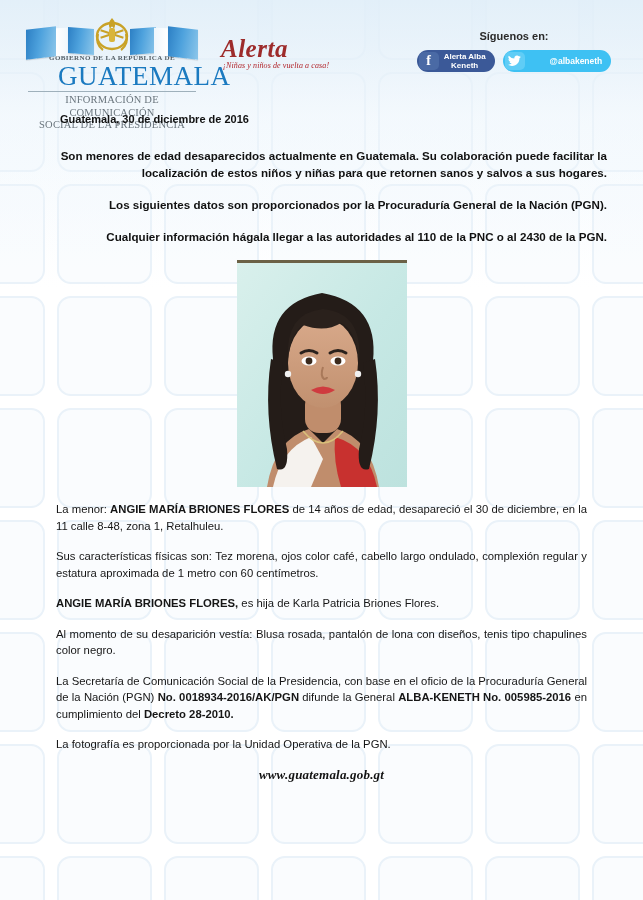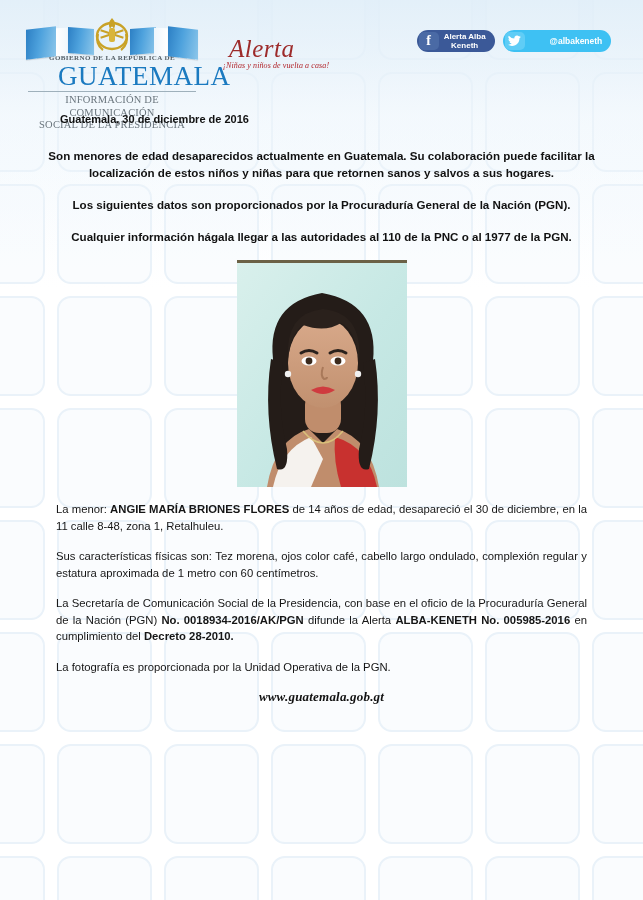--- a/index.html
+++ b/index.html
@@ -88,22 +88,22 @@
     font-family:"Liberation Serif", serif;
     font-size:10.5px; line-height:12.5px; color:#6a757d;
     font-variant:small-caps; letter-spacing:.2px;
   }
 
   
   .ak-logo { position:absolute; left:205px; top:38px; width:142px; text-align:center; }
   .ak-alerta {
     font-family:"Liberation Serif", serif;
     font-style:italic; font-size:25px; line-height:22px;
-    color:#9d2b2b; font-weight:400; letter-spacing:.5px;
-    text-align:left; margin-left:24px;
+    color:#9d2b2b; font-weight:700; letter-spacing:.5px;
+    text-align:left; margin-left:16px;
   }
   .ak-alba {
     font-family:"Liberation Sans", sans-serif;
     font-size:22px; line-height:22px; font-weight:bold;
     color:#b01f25; font-style:italic;
     letter-spacing:-.6px;
     text-shadow:1px 1px 0 #6d0f13;
   }
   .ak-tag {
     font-family:"Liberation Serif", serif;
@@ -145,21 +145,21 @@
 
   
   .titles { text-align:center; margin-top:16px; }
   .t1 { font-size:17px; font-weight:bold; letter-spacing:.2px; color:#111; }
   .t2 { font-size:17px; font-weight:bold; letter-spacing:.2px; color:#111; margin-top:3px; }
 
   
   .intro { margin:17px 36px 0 36px; }
   .intro p {
     font-size:11.6px; font-weight:bold; line-height:17px;
-    color:#111; margin-bottom:15px; text-align:center;
+    color:#111; margin-bottom:15px; text-align:right;
   }
 
   
   .photo-wrap { display:flex; justify-content:center; margin-top:4px; }
   .photo {
     width:170px; height:227px;
     border-top:3px solid #6b6146;
     position:relative; overflow:hidden;
     background:#cfe9e6;
   }
@@ -279,20 +279,21 @@
         <div class="gt-sub">INFORMACIÓN DE COMUNICACIÓN</div>
         <div class="gt-sub">SOCIAL DE LA PRESIDENCIA</div>
       </div>
 
       <div class="ak-logo">
         <div class="ak-alerta">Alerta</div>
         <div class="ak-tag">¡Niñas y niños de vuelta a casa!</div>
       </div>
 
       <div class="social">
+        <div class="social-title">Síguenos en:</div>
         <div class="social-row">
           <div class="sbtn fb">
             <div class="glyph">f</div>
             <div class="lbl">Alerta Alba
 Keneth</div>
           </div>
           <div class="sbtn tw">
             <div class="glyph">
               <svg viewBox="0 0 16 14" width="13" height="12">
                   <path d="M16 1.7a6.3 6.3 0 0 1-1.9.5A3.3 3.3 0 0 0 15.5.4a6.6 6.6 0 0 1-2.1.8A3.3 3.3 0 0 0 7.8 4a9.3 9.3 0 0 1-6.8-3.4 3.3 3.3 0 0 0 1 4.4A3.3 3.3 0 0 1 .5 4.6a3.3 3.3 0 0 0 2.6 3.2 3.3 3.3 0 0 1-1.5.1 3.3 3.3 0 0 0 3 2.3A6.6 6.6 0 0 1 0 11.6 9.3 9.3 0 0 0 5 13c6 0 9.3-5 9.1-9.5A6.7 6.7 0 0 0 16 1.7z" fill="#ffffff"></path>
@@ -303,21 +304,21 @@
         </div>
       </div>
 
       <div class="date-line">Guatemala, 30 de diciembre de 2016</div>
     </div>
 
 
     <div class="intro">
       <p>Son menores de edad desaparecidos actualmente en Guatemala. Su colaboración puede facilitar la localización de estos niños y niñas para que retornen sanos y salvos a sus hogares.</p>
       <p>Los siguientes datos son proporcionados por la Procuraduría General de la Nación (PGN).</p>
-      <p>Cualquier información hágala llegar a las autoridades al 110 de la PNC o al 1977 de la PGN.</p>
+      <p>Cualquier información hágala llegar a las autoridades al 110 de la PNC o al 2430 de la PGN.</p>
     </div>
 
     <div class="photo-wrap">
       <div class="photo">
         <svg viewBox="0 0 170 224" preserveAspectRatio="none">
           <defs>
             <linearGradient id="bgp" x1="0" y1="0" x2="1" y2="1">
               <stop offset="0%" stop-color="#d9f0ec"></stop>
               <stop offset="55%" stop-color="#c6e8e4"></stop>
               <stop offset="100%" stop-color="#bde2de"></stop>
@@ -367,24 +368,28 @@
 
     <div class="body-text">
 
       <p>
         <span>La menor:</span>
         <b>ANGIE MARÍA BRIONES FLORES</b><span> de 14 años de edad, desapareció el 30 de diciembre, en la 11 calle 8-48, zona 1, Retalhuleu.</span>
       </p>
 
       <p>Sus características físicas son: Tez morena, ojos color café, cabello largo ondulado, complexión regular y estatura aproximada de 1 metro con 60 centímetros.</p>
 
-
-
       <p>
-        <span>La Secretaría de Comunicación Social de la Presidencia, con base en el oficio de la Procuraduría General de la Nación (PGN) </span><b>No. 0018934-2016/AK/PGN</b><span> difunde la Alerta </span><b>ALBA-KENETH No. 005985-2016</b><span> en cumplimiento del </span><b>Decreto 28-2010.</b>
+        <b>ANGIE MARÍA BRIONES FLORES,</b><span> es hija de Karla Patricia Briones Flores.</span>
+      </p>
+
+      <p>Al momento de su desaparición vestía: Blusa rosada, pantalón de lona con diseños, tenis tipo chapulines color negro.</p>
+
+      <p>
+        <span>La Secretaría de Comunicación Social de la Presidencia, con base en el oficio de la Procuraduría General de la Nación (PGN) </span><b>No. 0018934-2016/AK/PGN</b><span> difunde la General </span><b>ALBA-KENETH No. 005985-2016</b><span> en cumplimiento del </span><b>Decreto 28-2010.</b>
       </p>
 
       <p>La fotografía es proporcionada  por la Unidad Operativa de la PGN.</p>
 
       <div class="footer-url">www.guatemala.gob.gt</div>
     </div>
 
   </div>
 </div>
 

